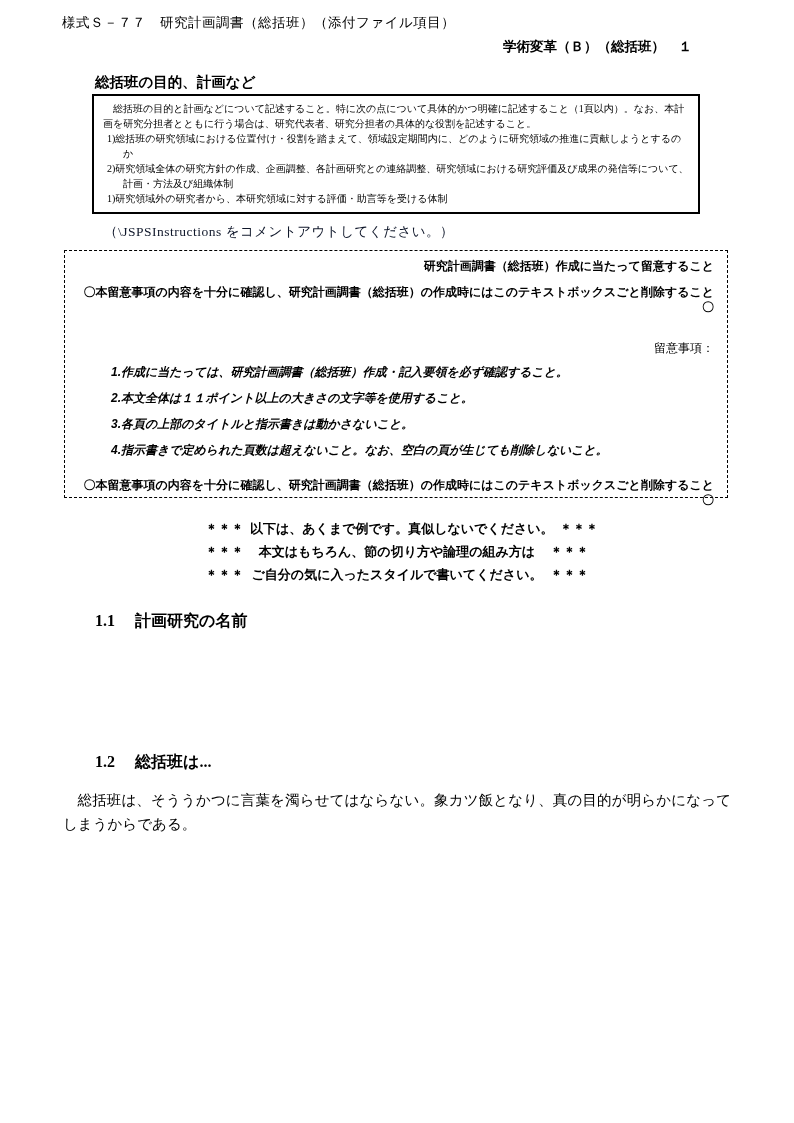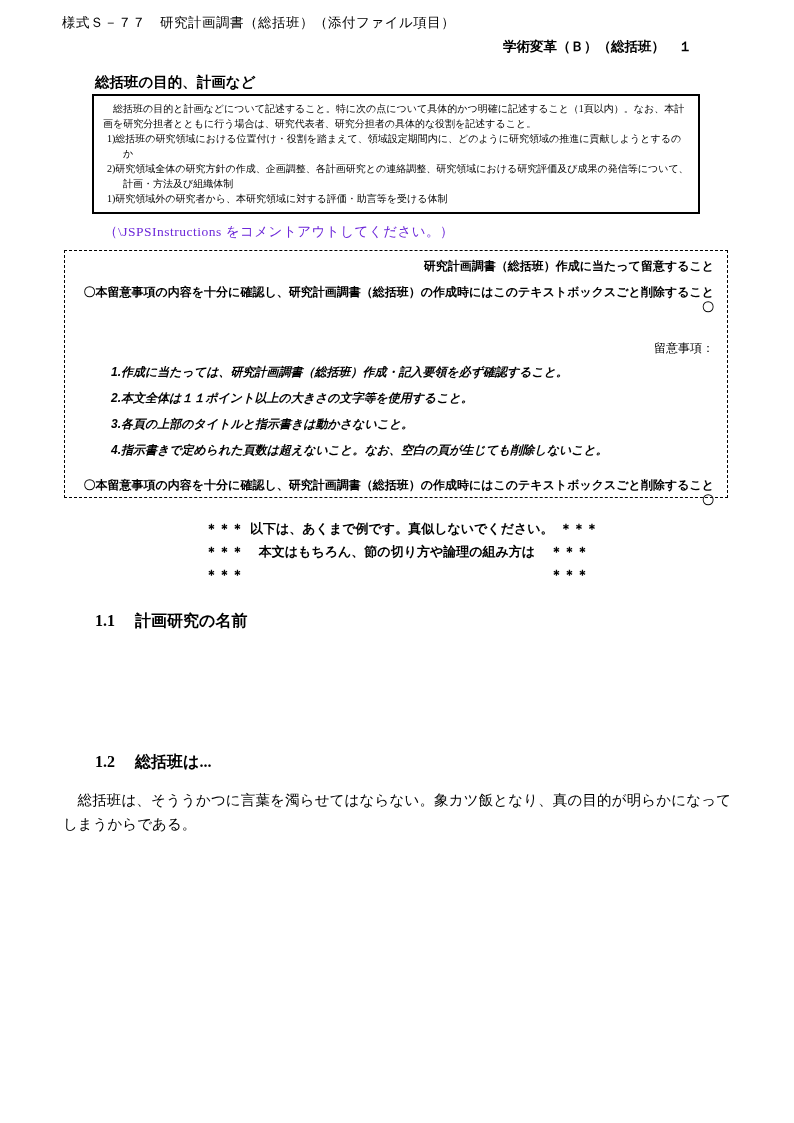--- a/index.html
+++ b/index.html
@@ -50,21 +50,21 @@
     line-height: 15px;
   }
   .inst-intro { text-indent: 10px; }
   .inst-item { padding-left: 20px; text-indent: -16px; }
 
   .red-note {
     position: absolute;
     left: 104px;
     top: 223px;
     font-size: 13.5px;
-    color: #6d28d9;
+    color: #0f172a;
     letter-spacing: 0.5px;
   }
 
   .notice-box {
     position: absolute;
     left: 64px;
     top: 250px;
     width: 664px;
     height: 248px;
     border: 1px dashed #000;
@@ -182,20 +182,21 @@
       <span class="line">以下は、あくまで例です。真似しないでください。</span>
       <span class="stars">＊＊＊</span>
     </div>
     <div class="example-row">
       <span class="stars">＊＊＊</span>
       <span class="line">本文はもちろん、節の切り方や論理の組み方は</span>
       <span class="stars">＊＊＊</span>
     </div>
     <div class="example-row">
       <span class="stars">＊＊＊</span>
+      <span class="line">ご自分の気に入ったスタイルで書いてください。</span>
       <span class="stars">＊＊＊</span>
     </div>
   </div>
 
   <div class="sec-heading sec1">
     <span class="sec-num">1.1</span><span class="sec-title">計画研究の名前</span>
   </div>
 
   <div class="sec-heading sec2">
     <span class="sec-num">1.2</span><span class="sec-title">総括班は...</span>

